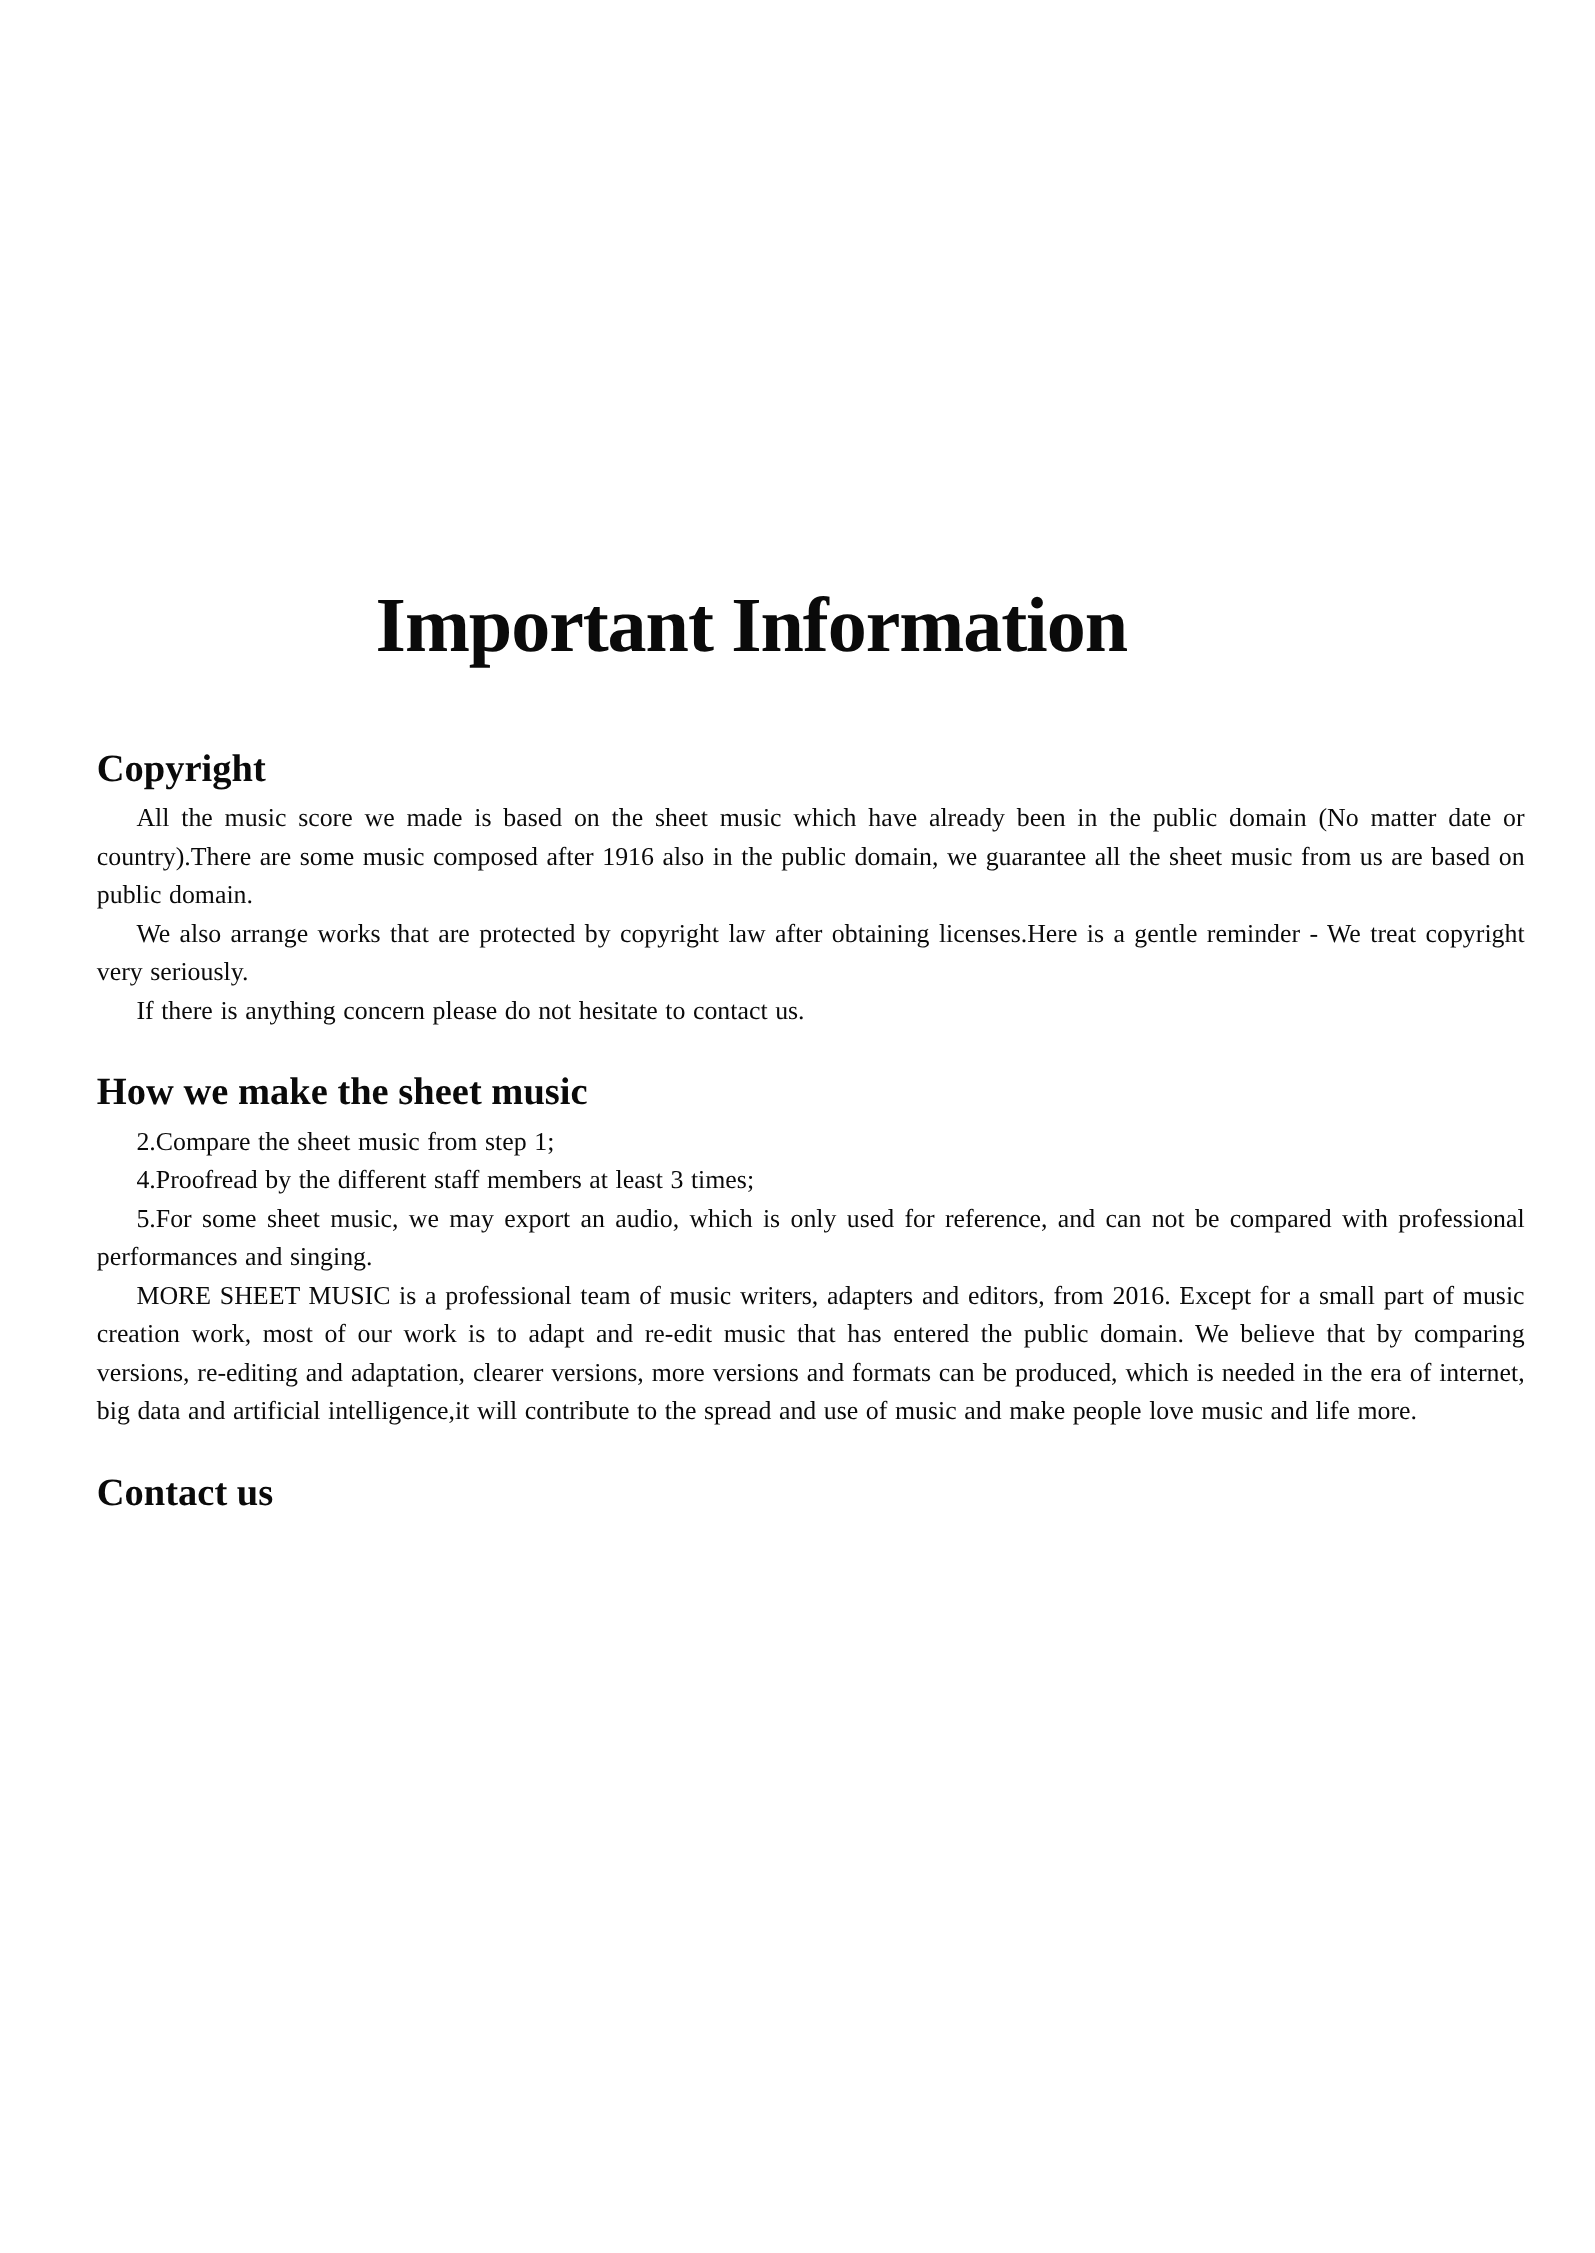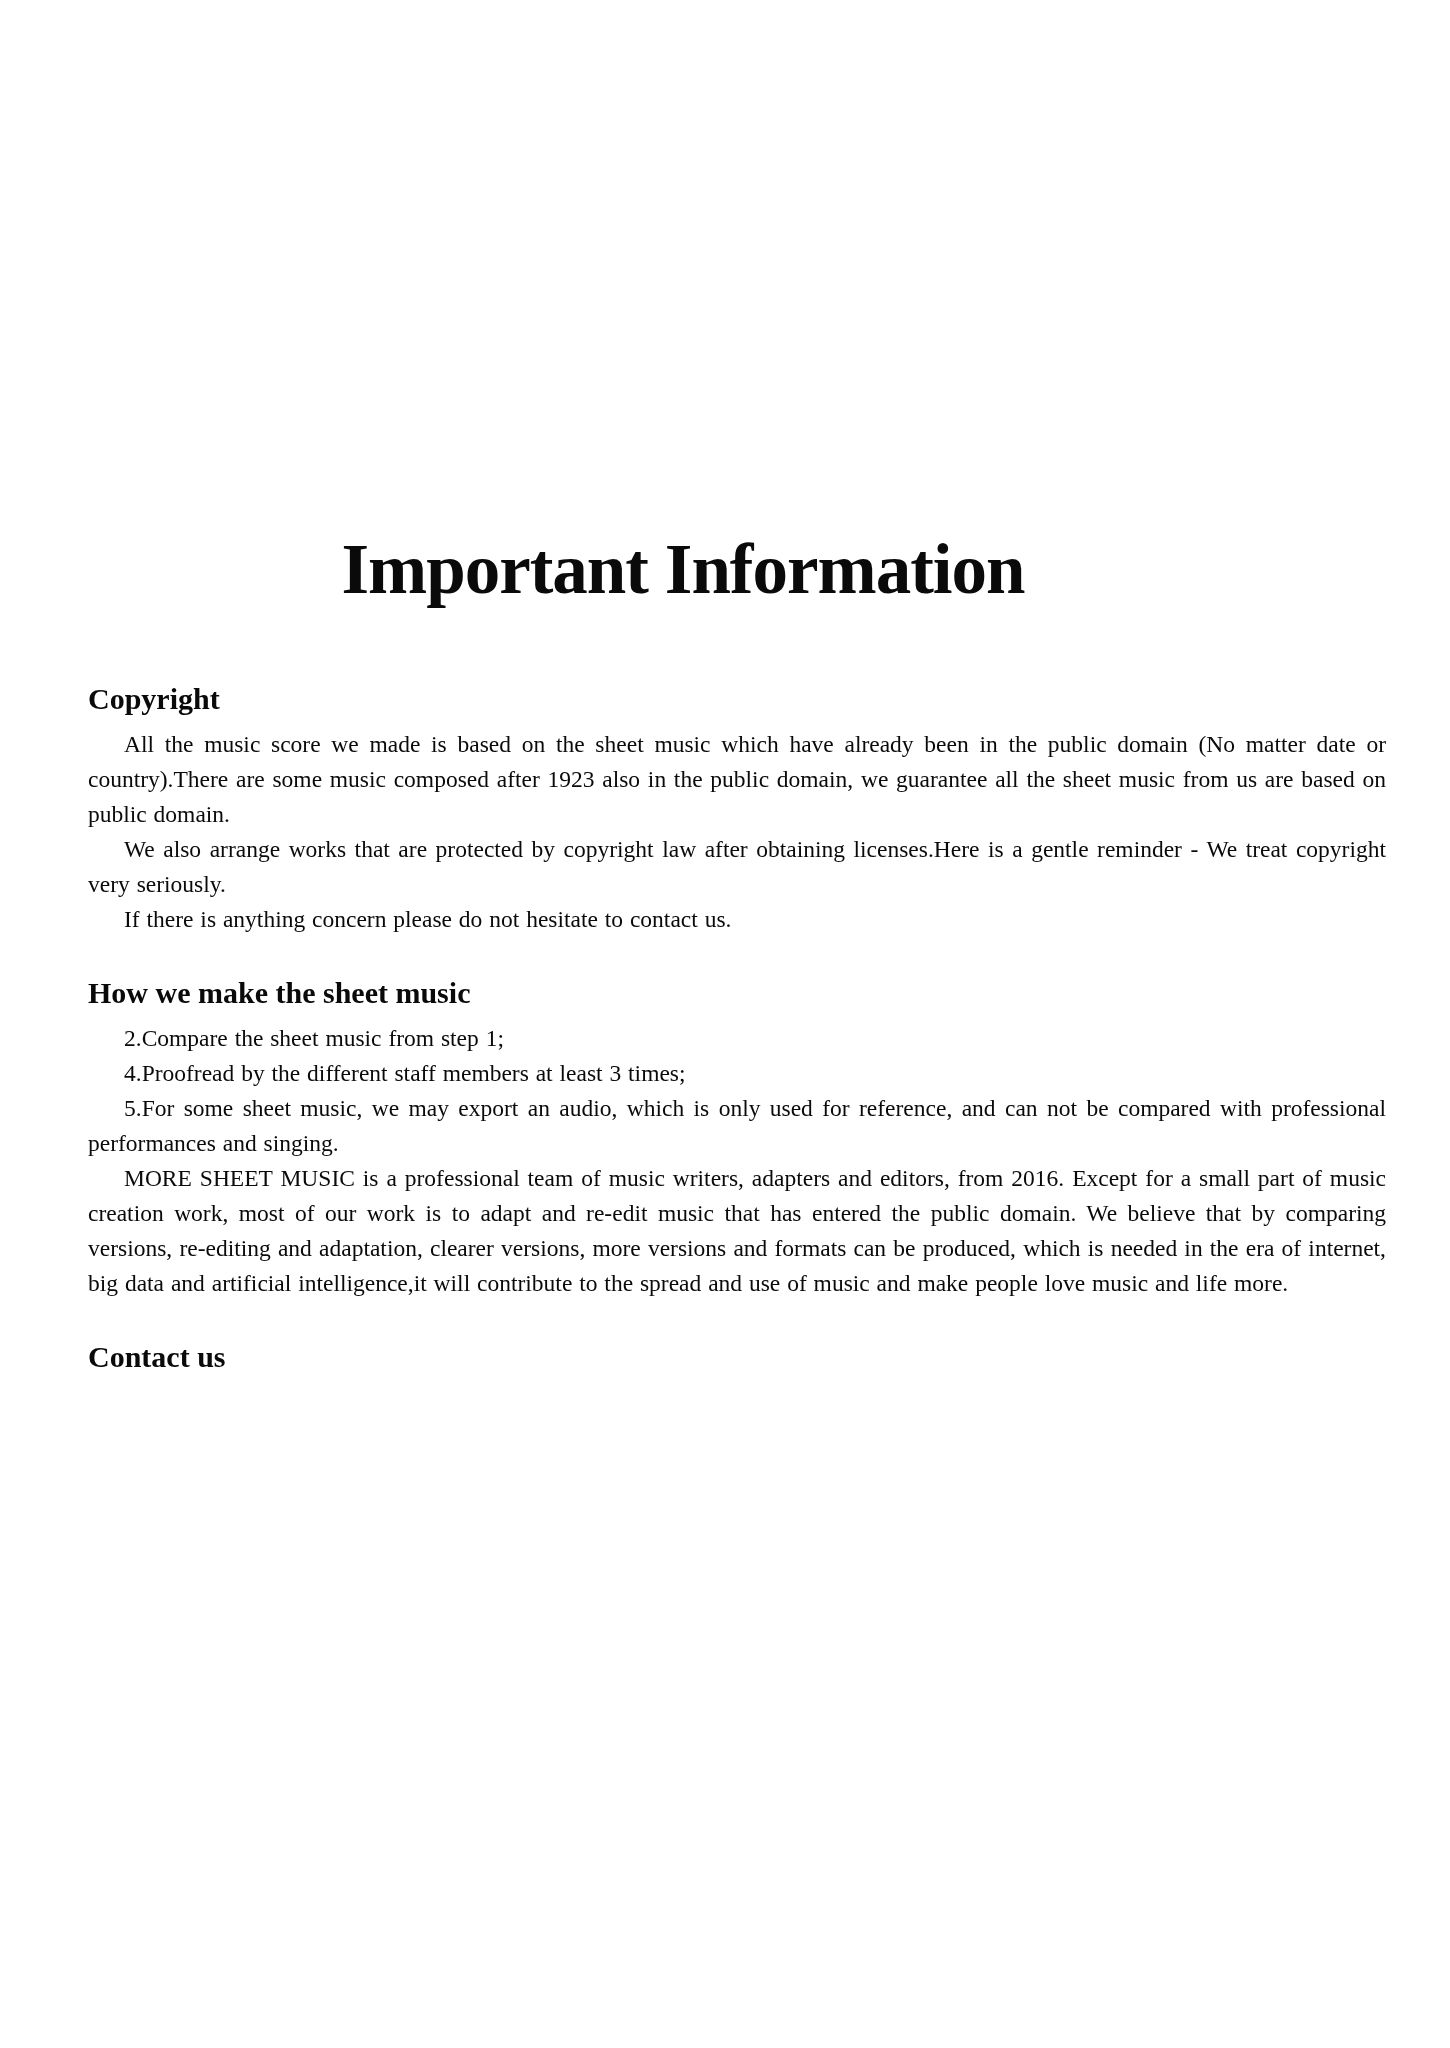--- a/index.html
+++ b/index.html
@@ -20,21 +20,21 @@
   }
   h1.doc-title {
     font-size: 71px;
     line-height: 80px;
     font-weight: bold;
     text-align: center;
     letter-spacing: -1px;
     margin: 529px 108px 0 0;
   }
   h2.section-heading {
-    font-size: 30px;
+    font-size: 35px;
     line-height: 40px;
     font-weight: bold;
     margin: 36px 0 8px 0;
     letter-spacing: 0;
   }
   section.sec-first h2.section-heading {
     margin-top: 70px;
   }
   p.body-par {
     font-size: 23.5px;
@@ -53,21 +53,21 @@
 </style>
 </head>
 <body>
 
 <div class="page">
 
   <h1 class="doc-title">Important Information</h1>
 
   <section class="sec-first">
     <h2 class="section-heading">Copyright</h2>
-    <p class="body-par">All the music score we made is based on the sheet music which have already been in the public domain (No matter date or country).There are some music composed after 1923 also in the public domain, we guarantee all the sheet music from us are based on public domain.</p>
+    <p class="body-par">All the music score we made is based on the sheet music which have already been in the public domain (No matter date or country).There are some music composed after 1916 also in the public domain, we guarantee all the sheet music from us are based on public domain.</p>
     <p class="body-par">We also arrange works that are protected by copyright law after obtaining licenses.Here is a gentle reminder - We treat copyright very seriously.</p>
     <p class="body-par">If there is anything concern please do not hesitate to contact us.</p>
   </section>
 
   <section>
     <h2 class="section-heading">How we make the sheet music</h2>
     <p class="body-par">2.Compare the sheet music from step 1;</p>
     <p class="body-par">4.Proofread by the different staff members at least 3 times;</p>
     <p class="body-par">5.For some sheet music, we may export an audio, which is only used for reference, and can not be compared with professional performances and singing.</p>
   </section>

